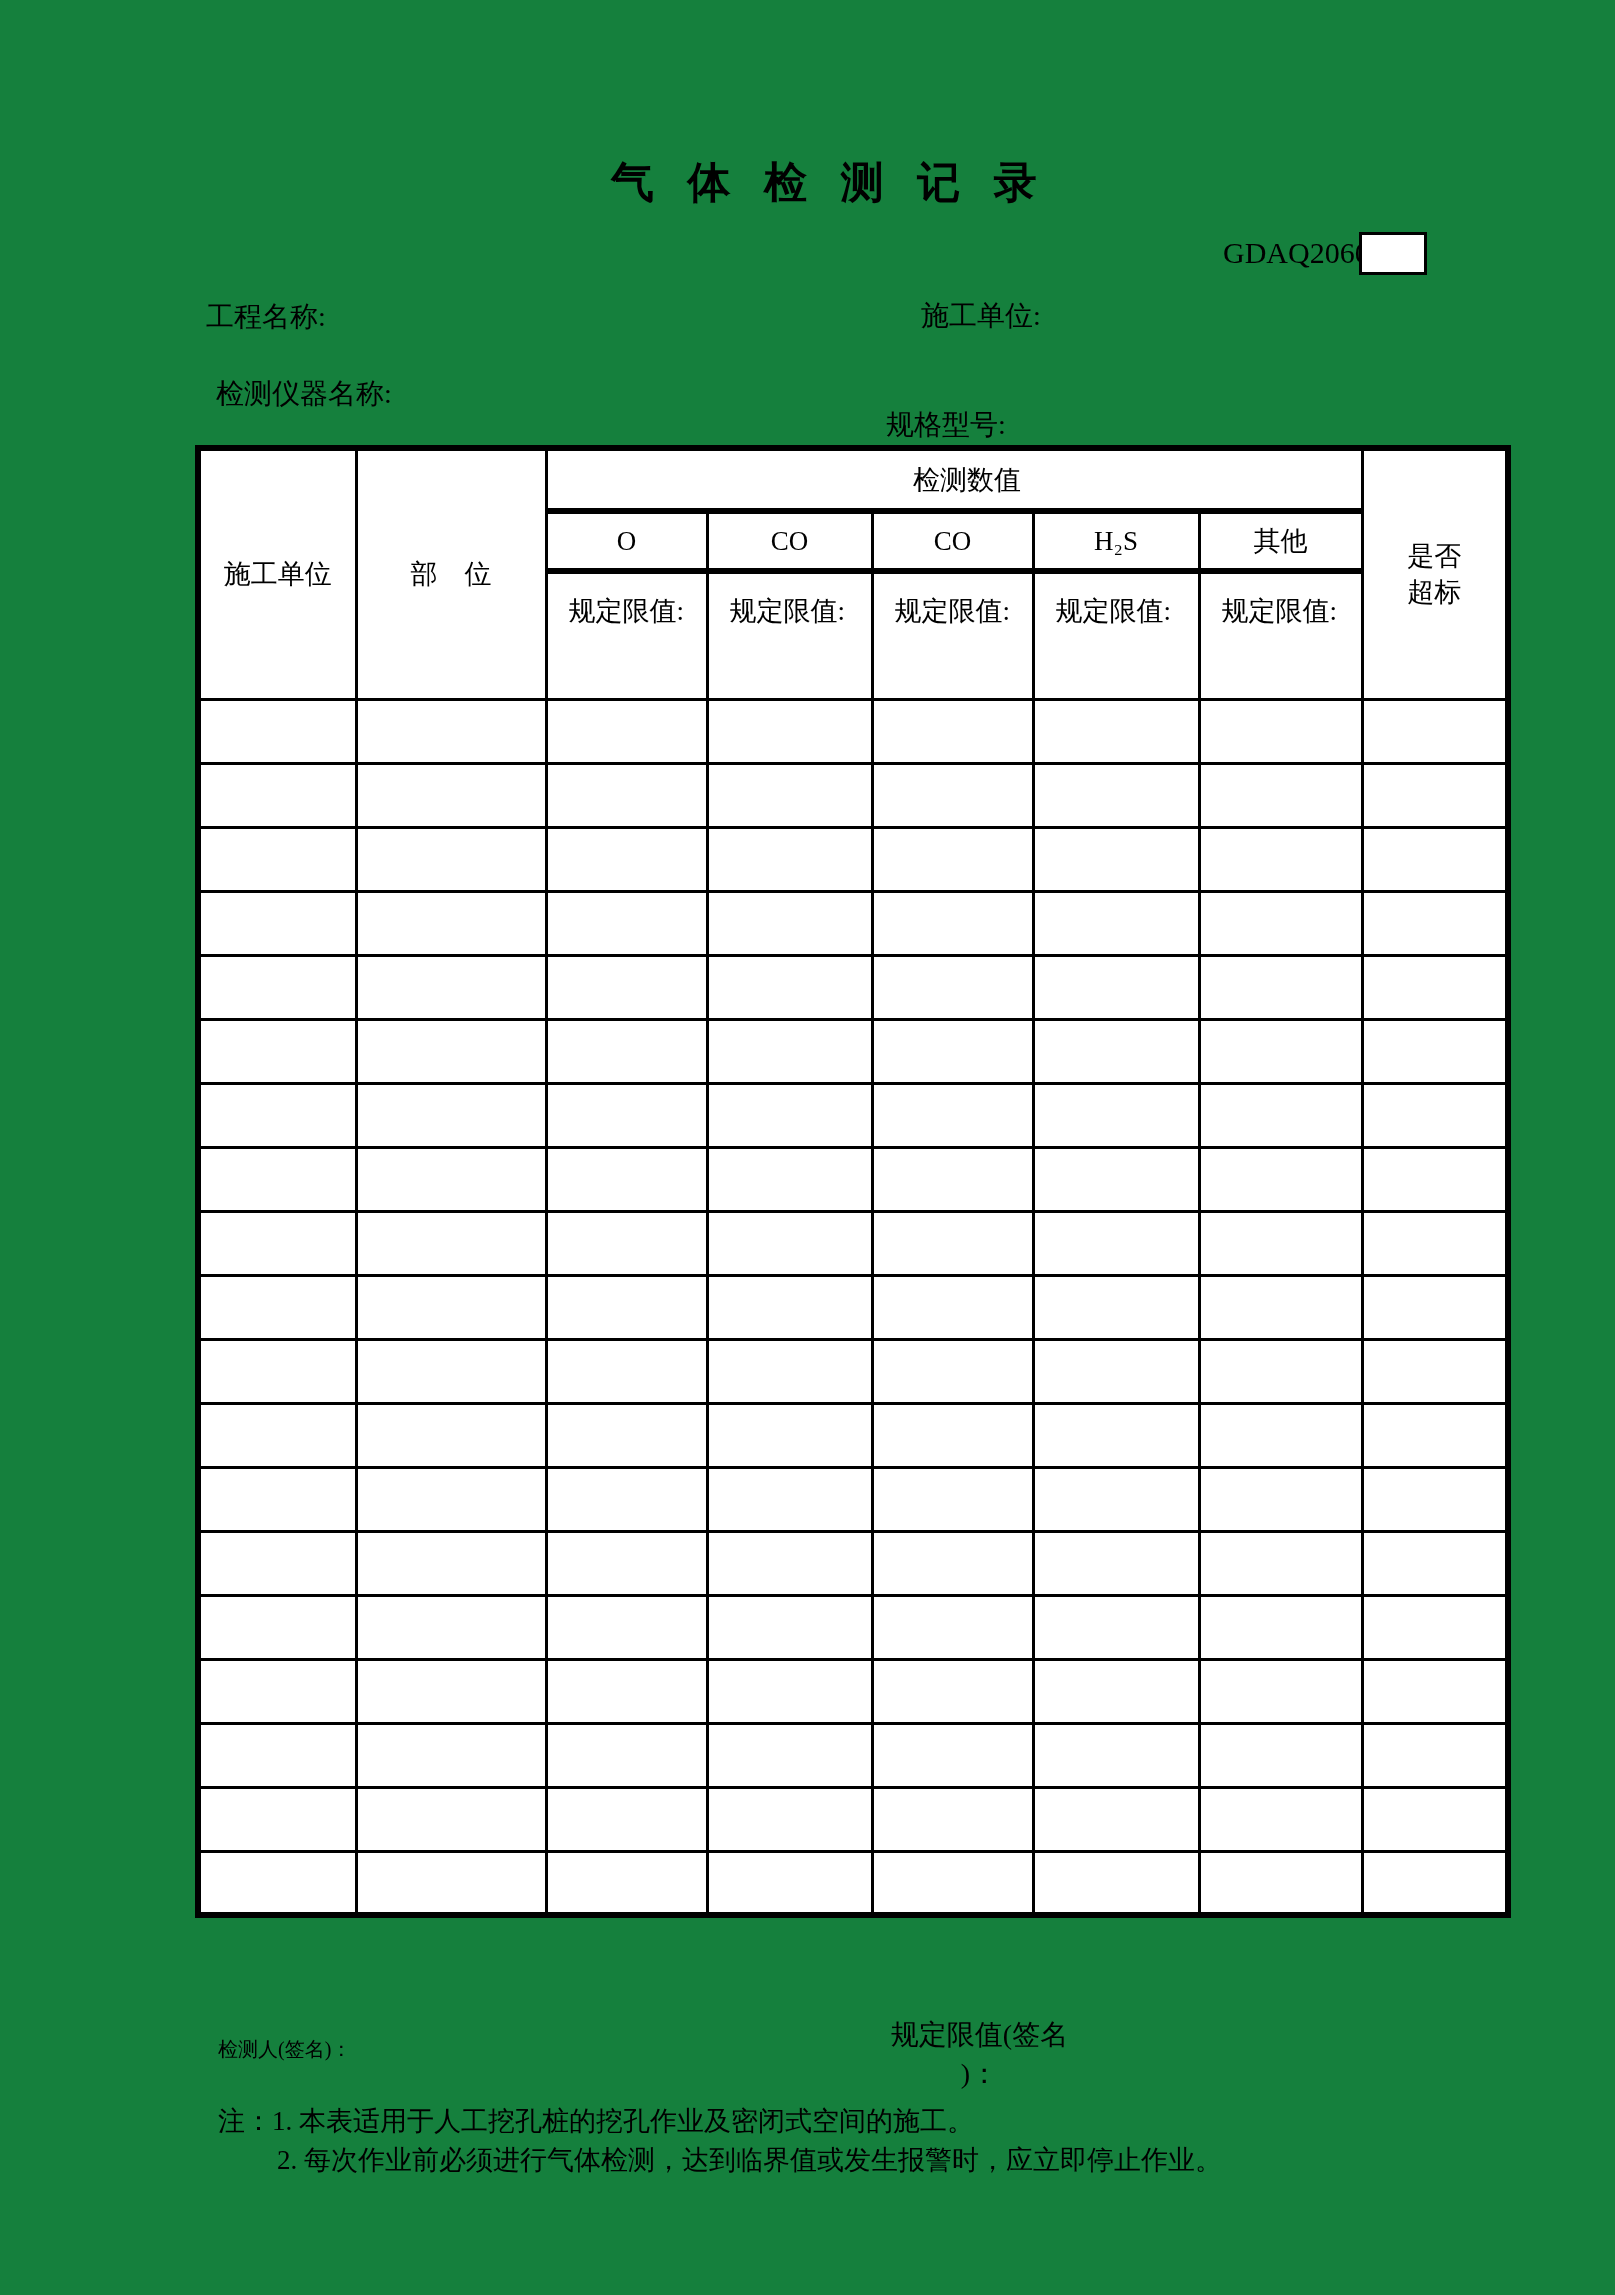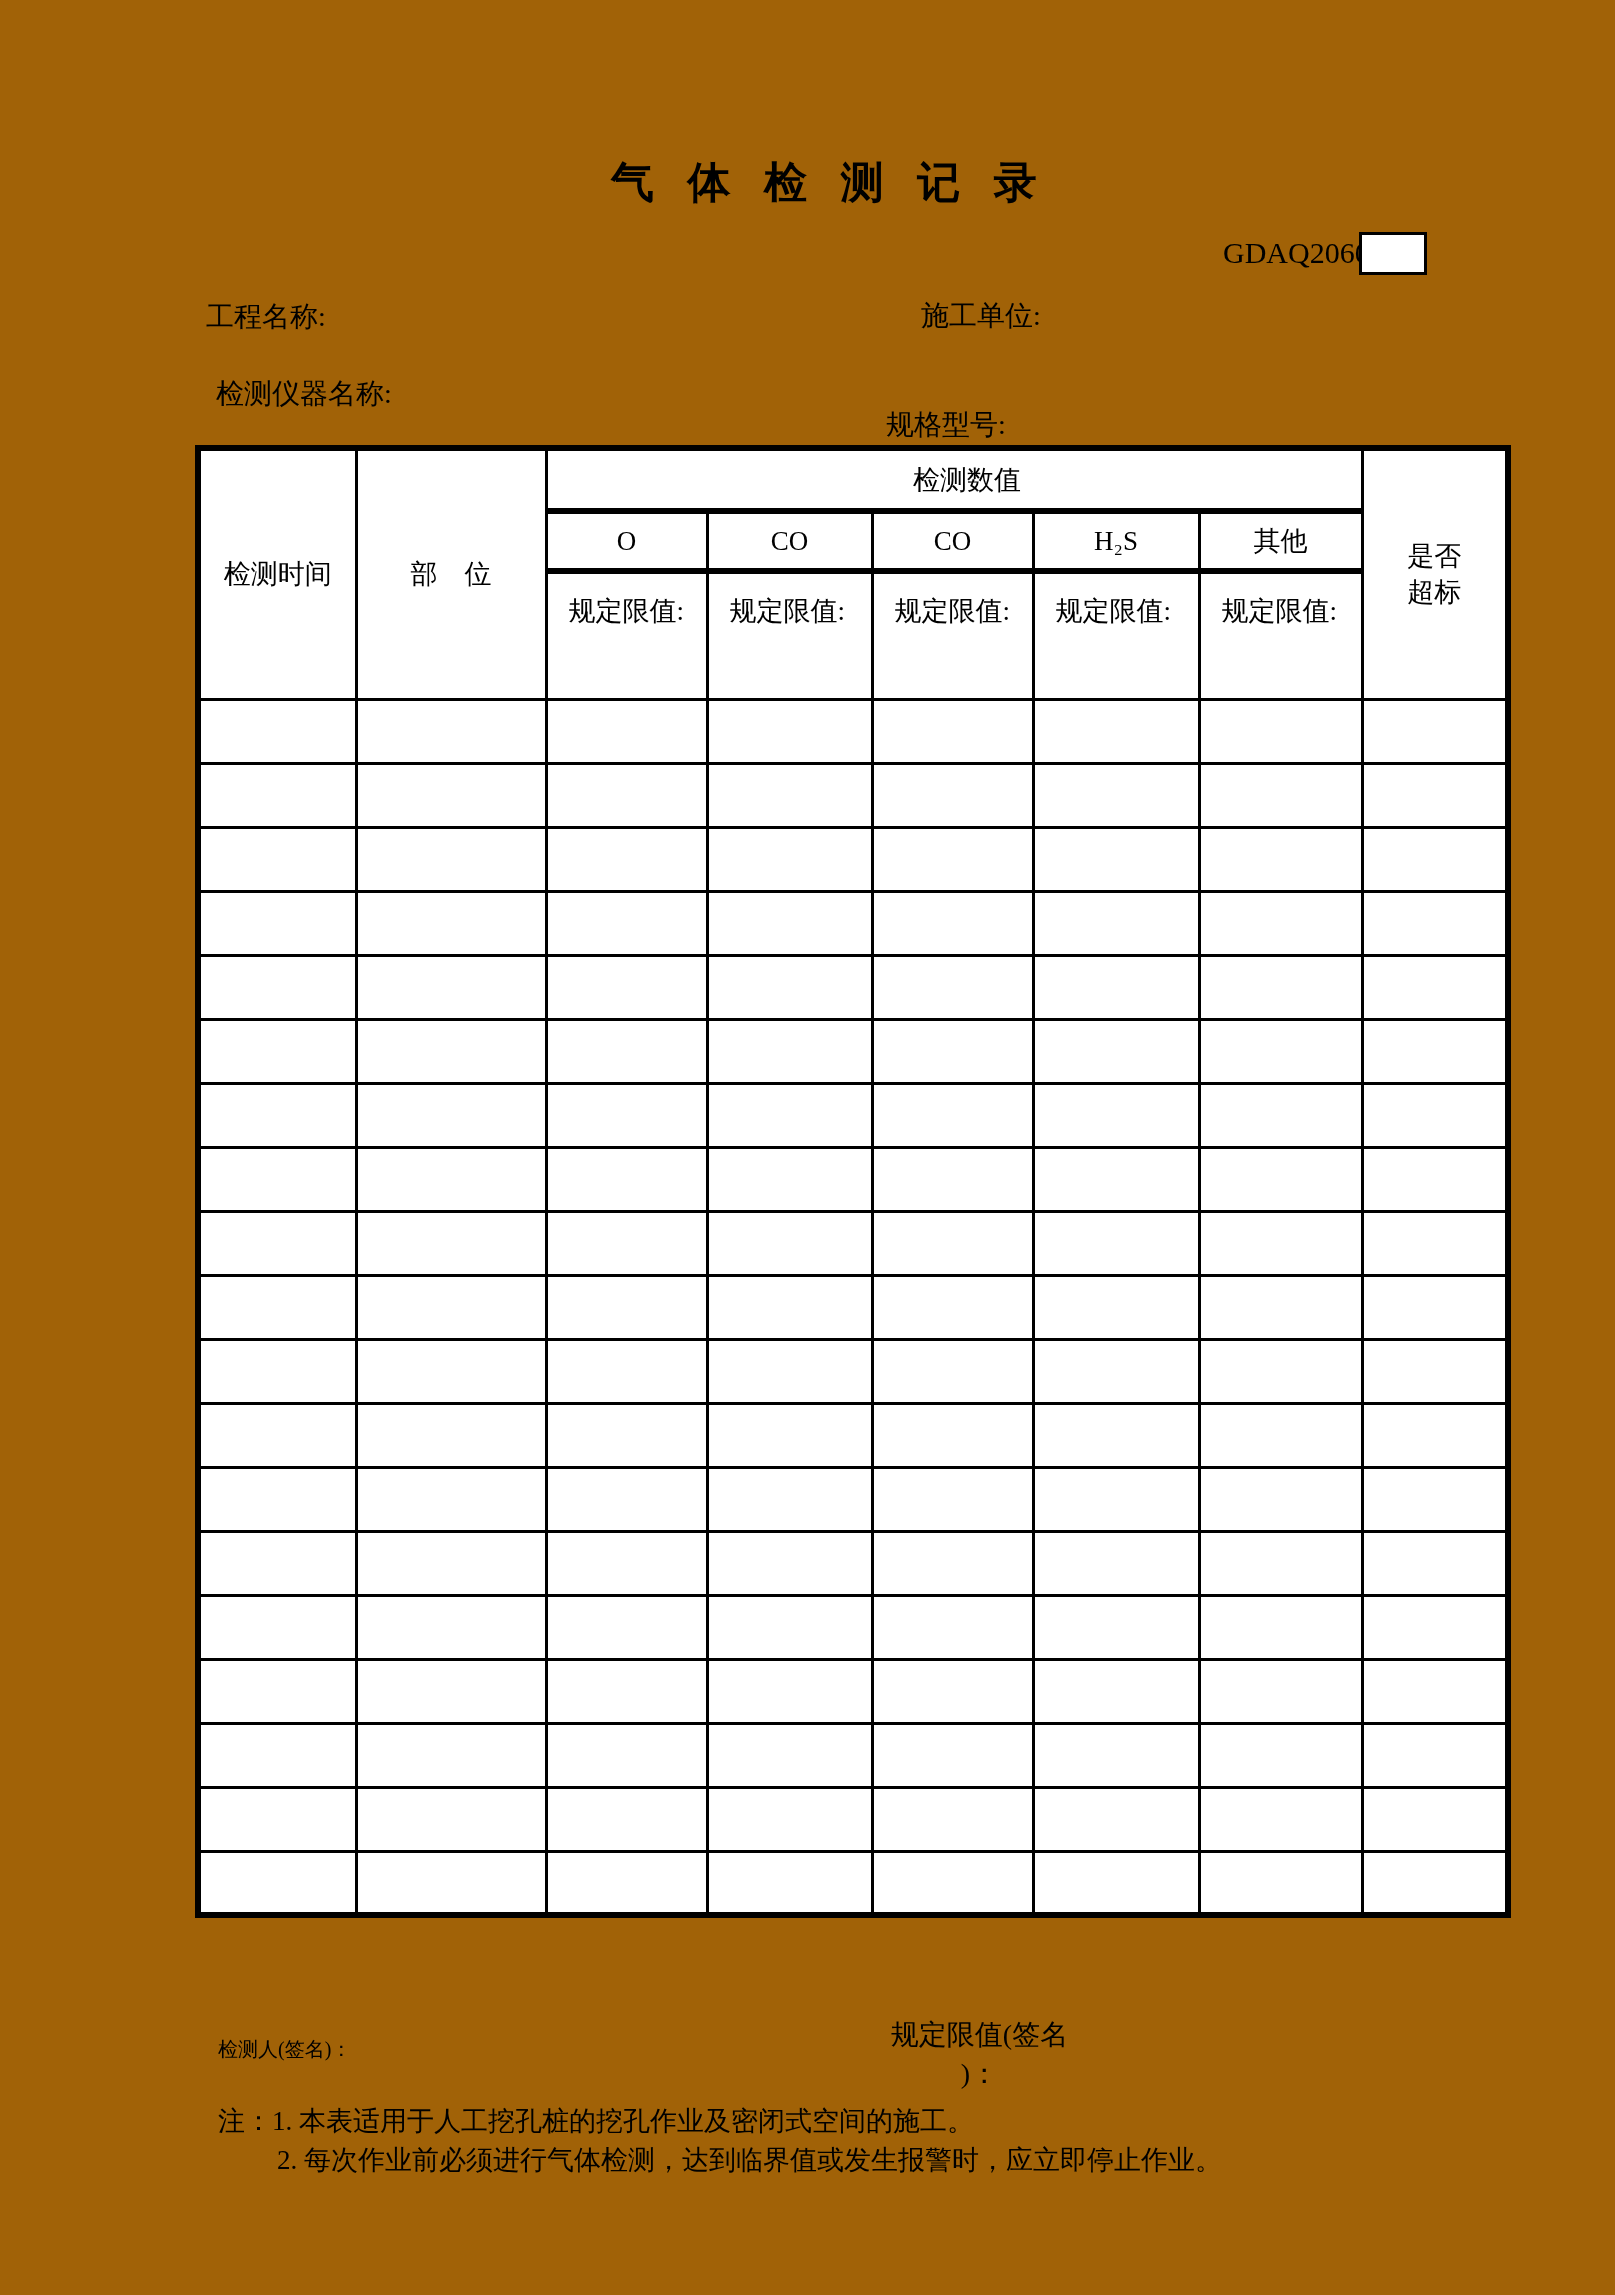--- a/index.html
+++ b/index.html
@@ -3,21 +3,21 @@
 <meta charset="utf-8">
 <style>
   * { margin: 0; padding: 0; box-sizing: border-box; }
   html, body { background: #ffffff; }
   body { font-family: "Liberation Serif", "DejaVu Serif", serif; color: #000; }
 
   .page {
     position: relative;
     width: 1616px;
     height: 2295px;
-    background: #a16207;
+    background: #15803d;
     overflow: hidden;
   }
 
   .doc-title {
     position: absolute;
     left: 611px;
     top: 154px;
     font-family: "Liberation Sans", "DejaVu Sans", sans-serif;
     font-size: 43px;
     font-weight: 700;
@@ -134,21 +134,21 @@
       <col style="width:190px">
       <col style="width:161px">
       <col style="width:165px">
       <col style="width:161px">
       <col style="width:166px">
       <col style="width:163px">
       <col style="width:146px">
     </colgroup>
     <thead>
       <tr>
-        <th rowspan="3">检测时间</th>
+        <th rowspan="3">施工单位</th>
         <th rowspan="3">部　位</th>
         <th colspan="5" class="group-header">检测数值</th>
         <th rowspan="3" class="side-header">
           <div>是否</div>
           <div>超标</div>
         </th>
       </tr>
       <tr>
         <th class="gas-header">O</th>
         <th class="gas-header">CO</th>

